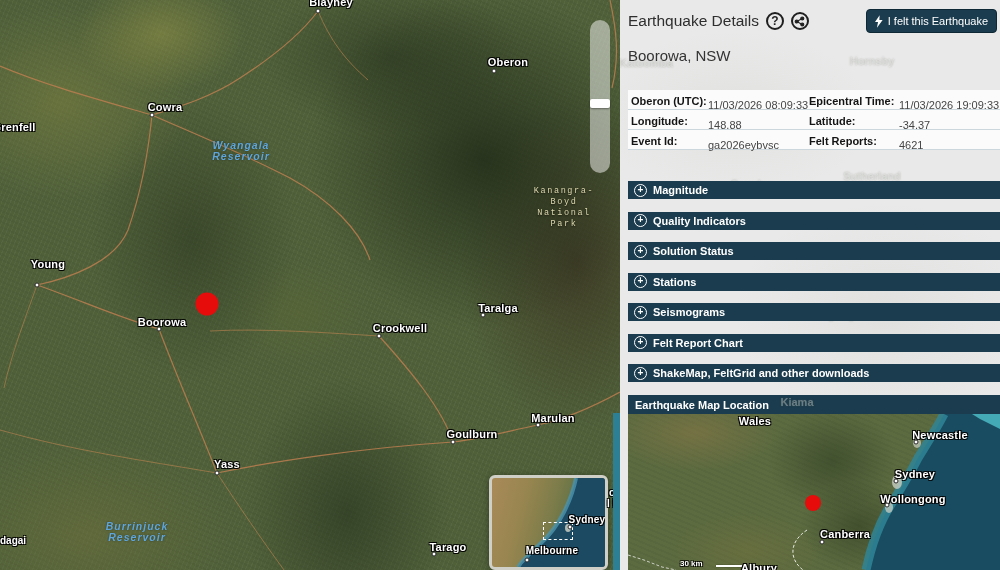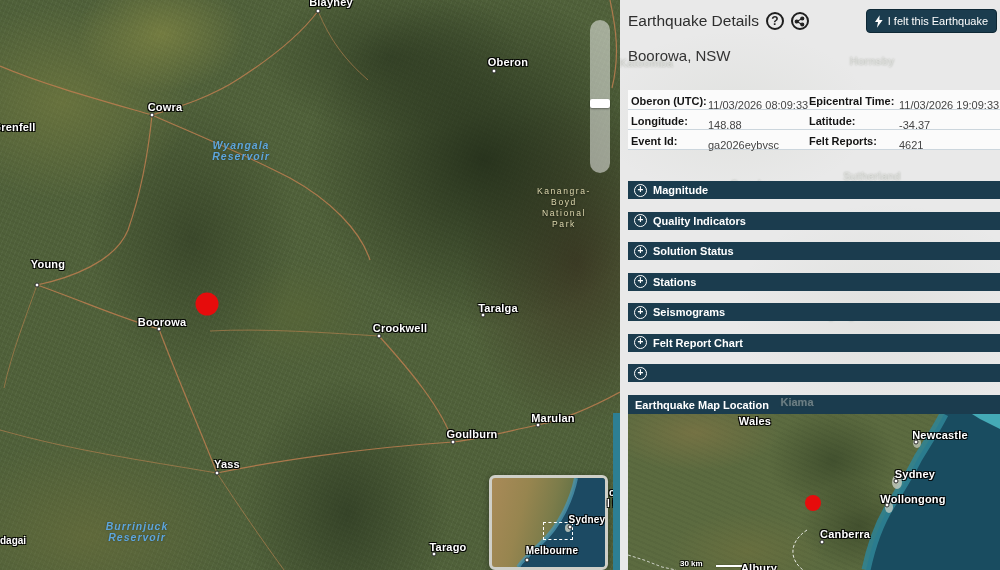--- a/index.html
+++ b/index.html
@@ -158,21 +158,21 @@
       <span class="map-label" style="left: 472px; top: 428px;">Goulburn</span>
       <span class="town-dot" style="left: 453px; top: 442px;"></span>
       <span class="map-label" style="left: 227px; top: 458px;">Yass</span>
       <span class="town-dot" style="left: 217px; top: 473px;"></span>
       <span class="map-label" style="left: 448px; top: 541px;">Tarago</span>
       <span class="town-dot" style="left: 434px; top: 554px;"></span>
       <span class="water-label" style="left: 241px; top: 140px;">Wyangala
 Reservoir</span>
       <span class="water-label" style="left: 137px; top: 521px;">Burrinjuck
 Reservoir</span>
-      <span class="park-label" style="left: 564px; top: 186px;">Kanangra-Boyd
+      <span class="park-label" style="left: 564px; top: 186px; font-family: Liberation Mono, monospace;">Kanangra-Boyd
 National Park</span>
       <span class="edge-label" style="left: 0px; top: 535px;">dagai</span>
       <span class="edge-label" style="left: 609px; top: 487px;">on</span>
       <span class="edge-label" style="left: 607px; top: 498px;">l P</span>
     </div>
 
   <div class="strip"></div>
 
   <div class="panel">
     <div class="hdr">
@@ -264,15 +264,16 @@
       <div class="acc" style="top: 303px;">
         <span class="plus">+</span>
         <span>Seismograms</span>
       </div>
       <div class="acc" style="top: 333.5px;">
         <span class="plus">+</span>
         <span>Felt Report Chart</span>
       </div>
       <div class="acc" style="top: 364px;">
         <span class="plus">+</span>
+        <span>ShakeMap, FeltGrid and other downloads</span>
       </div>
     </div>
 </div>
 
 </body></html>

